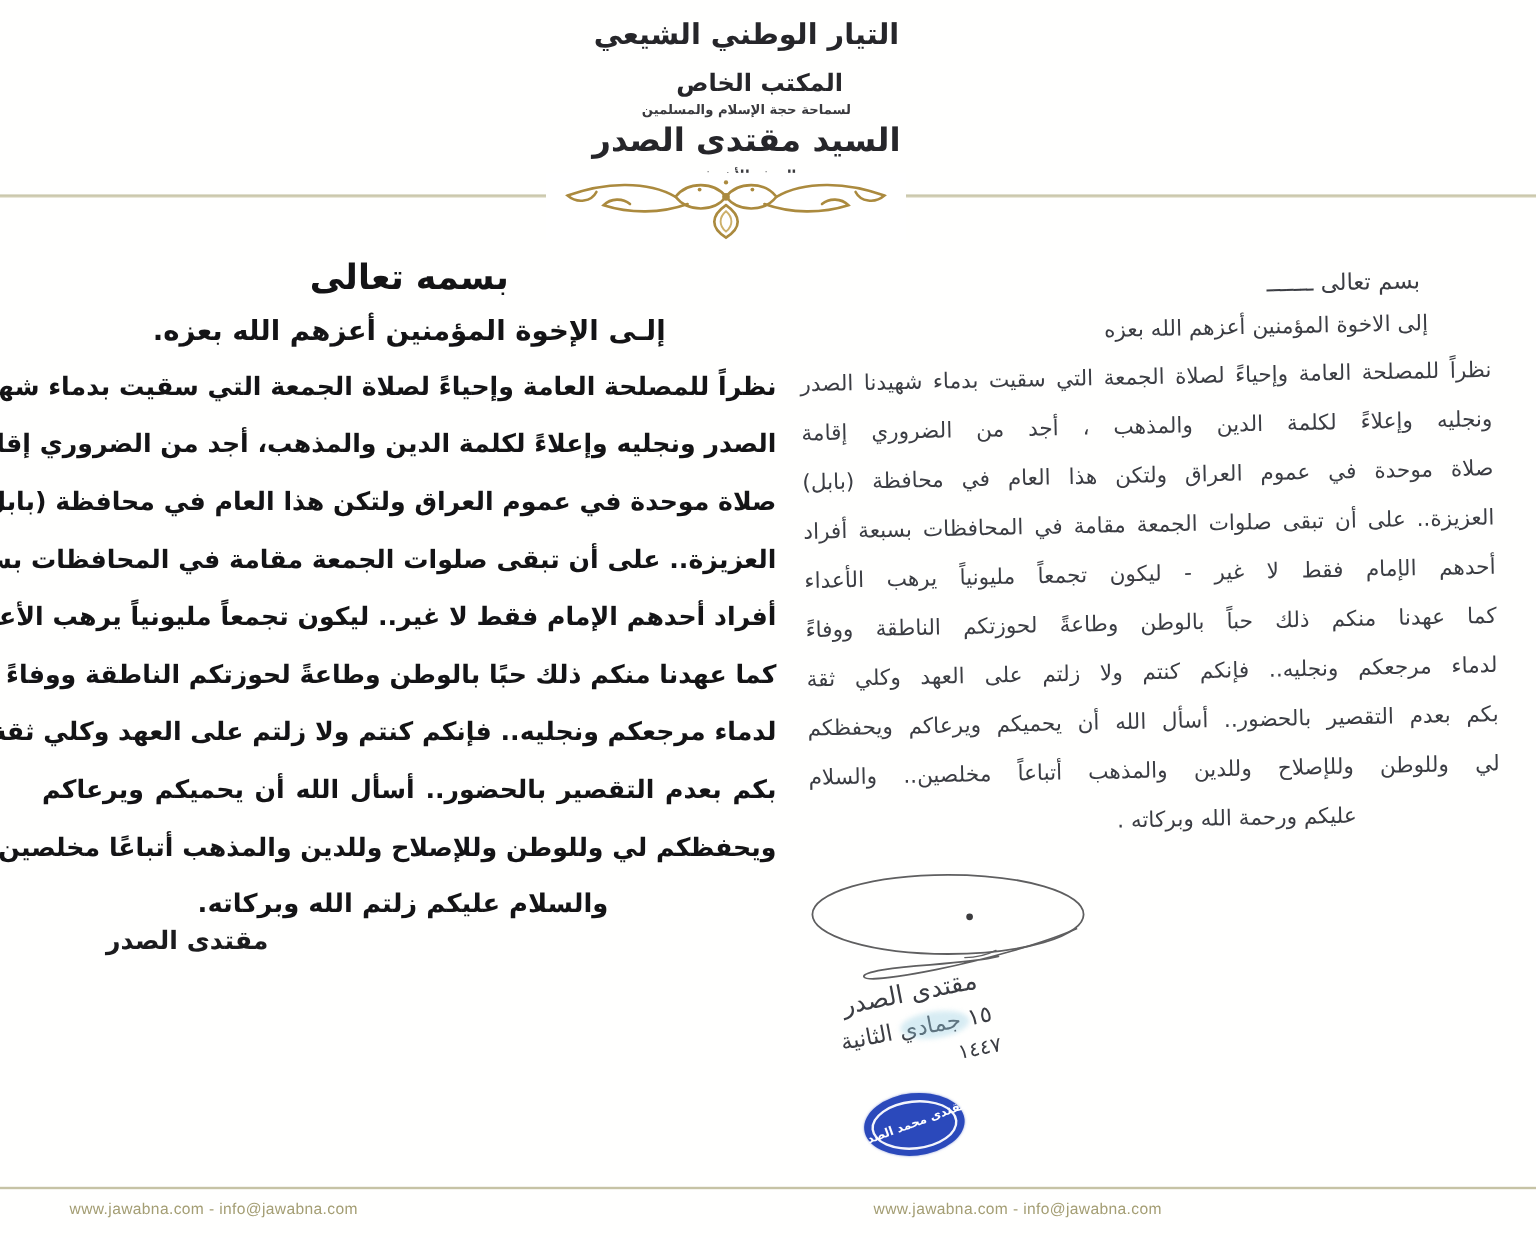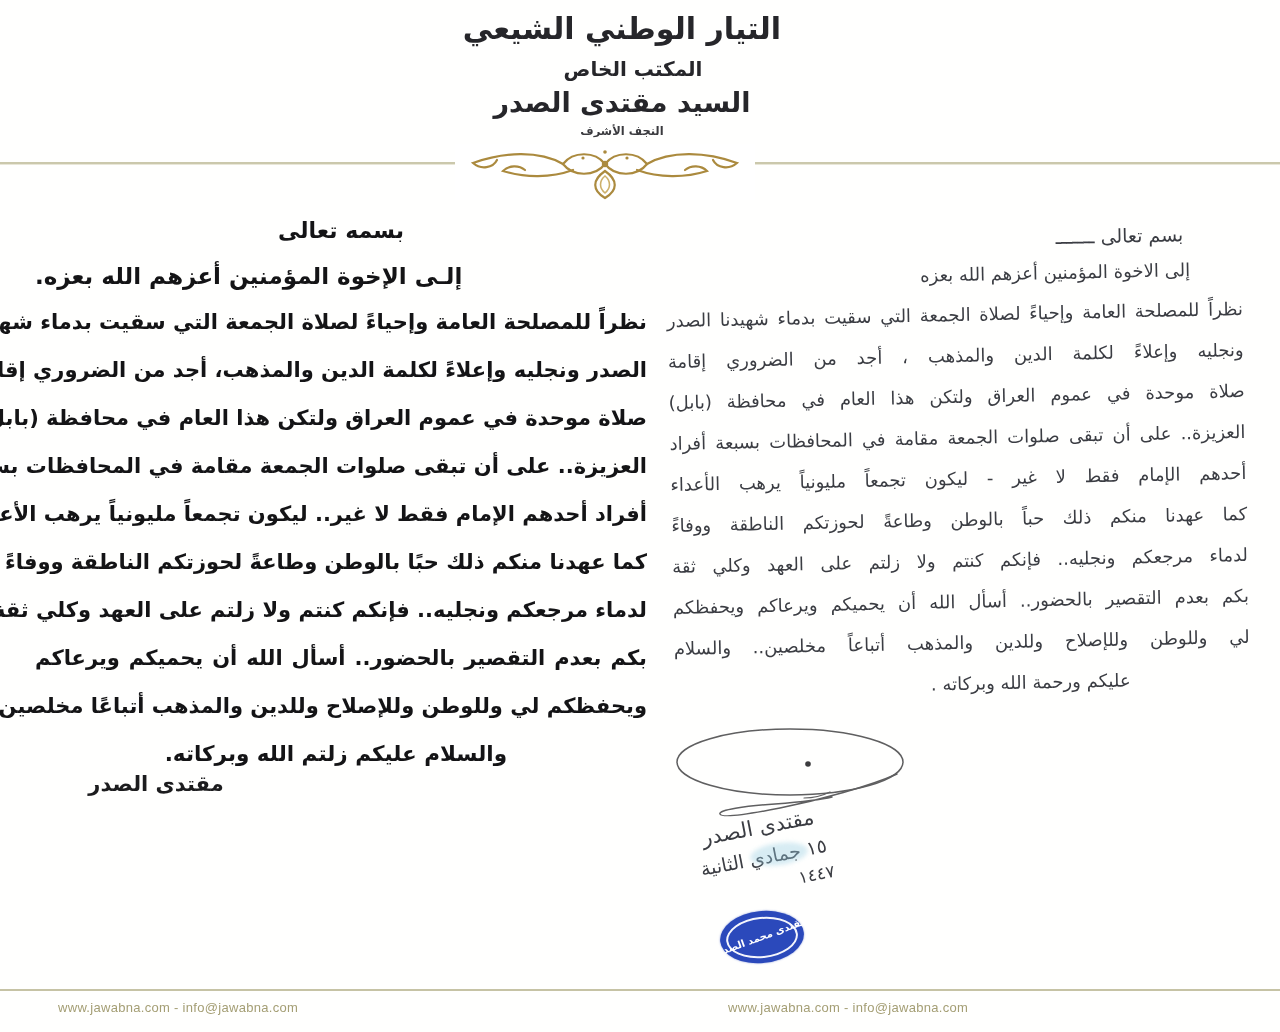--- a/index.html
+++ b/index.html
@@ -10,42 +10,42 @@
     color: #1c1c1e;
     position: relative;
   }
   .page { position: absolute; inset: 0; background: #fffffe; }
 
   
   .letterhead {
     position: absolute; top: 6px; left: 0; width: 1244px;
     text-align: center; color: #26262a;
   }
-  .lh-org   { font-size: 30px; font-weight: bold; letter-spacing: 1px; line-height: 46px; }
+  .lh-org   { font-size: 24px; font-weight: bold; letter-spacing: 1px; line-height: 46px; }
   .lh-office{ font-size: 20px; font-weight: bold; line-height: 30px; margin-top: 2px; padding-left: 22px; }
   .lh-emin  { font-size: 11px; font-weight: bold; color: #3a3a3e; line-height: 15px; }
   .lh-name  { font-size: 27px; font-weight: bold; line-height: 36px; margin-top: 1px; text-align: center; }
   .lh-city  { font-size: 11.5px; font-weight: bold; color: #3a3a3e; line-height: 16px; margin-top: 2px; }
 
   .top-rule {
     position: absolute; top: 162px; left: 0; width: 1280px; height: 2px;
     background: #cbc8ac; box-shadow: 0 1px 0 #e9e7d8;
   }
   .ornament {
     position: absolute; top: 144px; left: 455px; width: 300px; height: 56px;
     background: #ffffff;
   }
 
   
   .typed {
     position: absolute; top: 214px; left: 35px; width: 612px;
     direction: rtl; font-weight: bold; color: #141416;
   }
-  .t-basmala { text-align: center; font-size: 22px; line-height: 34px; margin-bottom: 8px; }
-  .t-salutation { text-align: left; font-size: 23px; line-height: 40px; margin-bottom: 2px; }
+  .t-basmala { text-align: center; font-size: 29px; line-height: 34px; margin-bottom: 8px; }
+  .t-salutation { text-align: center; font-size: 23px; line-height: 40px; margin-bottom: 2px; }
   .t-body .typed-line {
     font-size: 21px; line-height: 48px; white-space: nowrap;
     text-align: justify; text-align-last: justify;
   }
   .t-closing { font-size: 21.5px; line-height: 48px; text-align: right; padding-left: 100px; padding-right: 140px; }
   .t-sign { position: absolute; top: 768px; left: 50px; width: 212px; text-align: center; direction: rtl; }
   .t-sign-name { font-size: 21px; font-weight: bold; letter-spacing: 2px; line-height: 32px; }
   .t-sign-date { font-size: 16.5px; font-weight: bold; line-height: 30px; }
 
   
@@ -114,20 +114,21 @@
   .footer-right { left: 728px; }
 </style>
 </head>
 <body>
 
 <div class="page">
 
   <header class="letterhead">
     <div class="lh-org">التيار الوطني الشيعي</div>
     <div class="lh-office">المكتب الخاص</div>
+    <div class="lh-emin">لسماحة حجة الإسلام والمسلمين</div>
     <div class="lh-name">السيد مقتدى الصدر</div>
     <div class="lh-city">النجف الأشرف</div>
   </header>
 
   <div class="top-rule"></div>
 
   <svg class="ornament" viewBox="0 0 300 56">
     <g fill="none" stroke="#ab8a3e" stroke-width="2.2" stroke-linecap="round">
       <path d="M150 20 c-10 -13 -32 -13 -42 0 c10 13 32 13 42 0"></path>
       <path d="M150 20 c10 -13 32 -13 42 0 c-10 13 -32 13 -42 0"></path>

